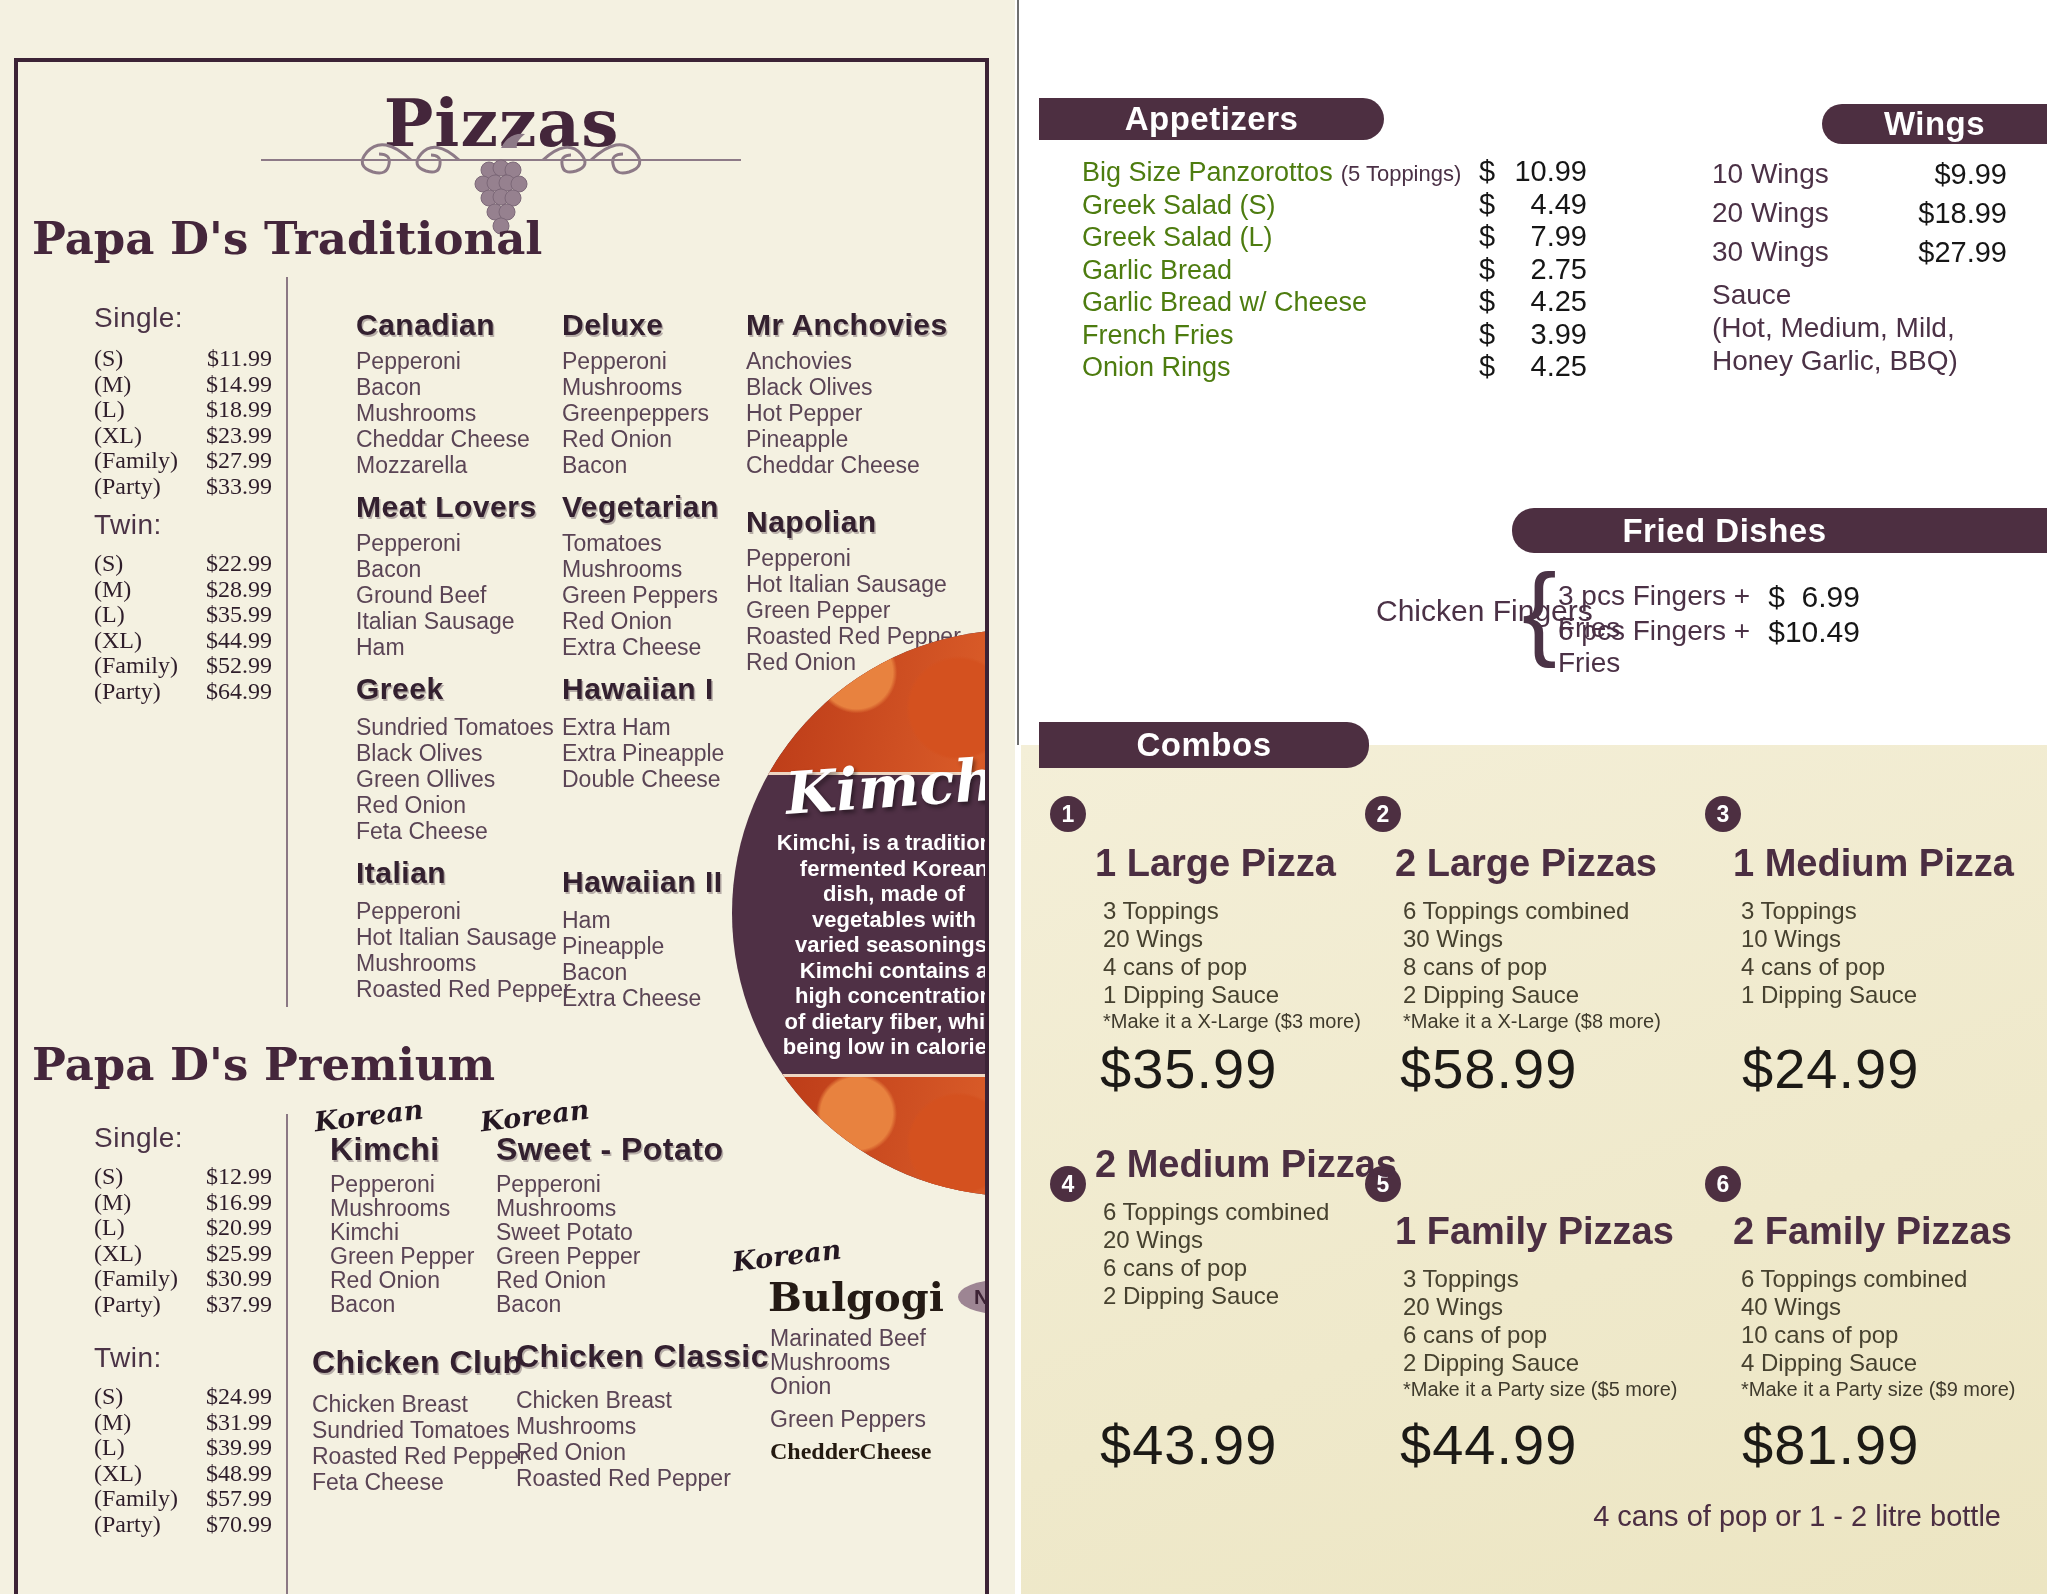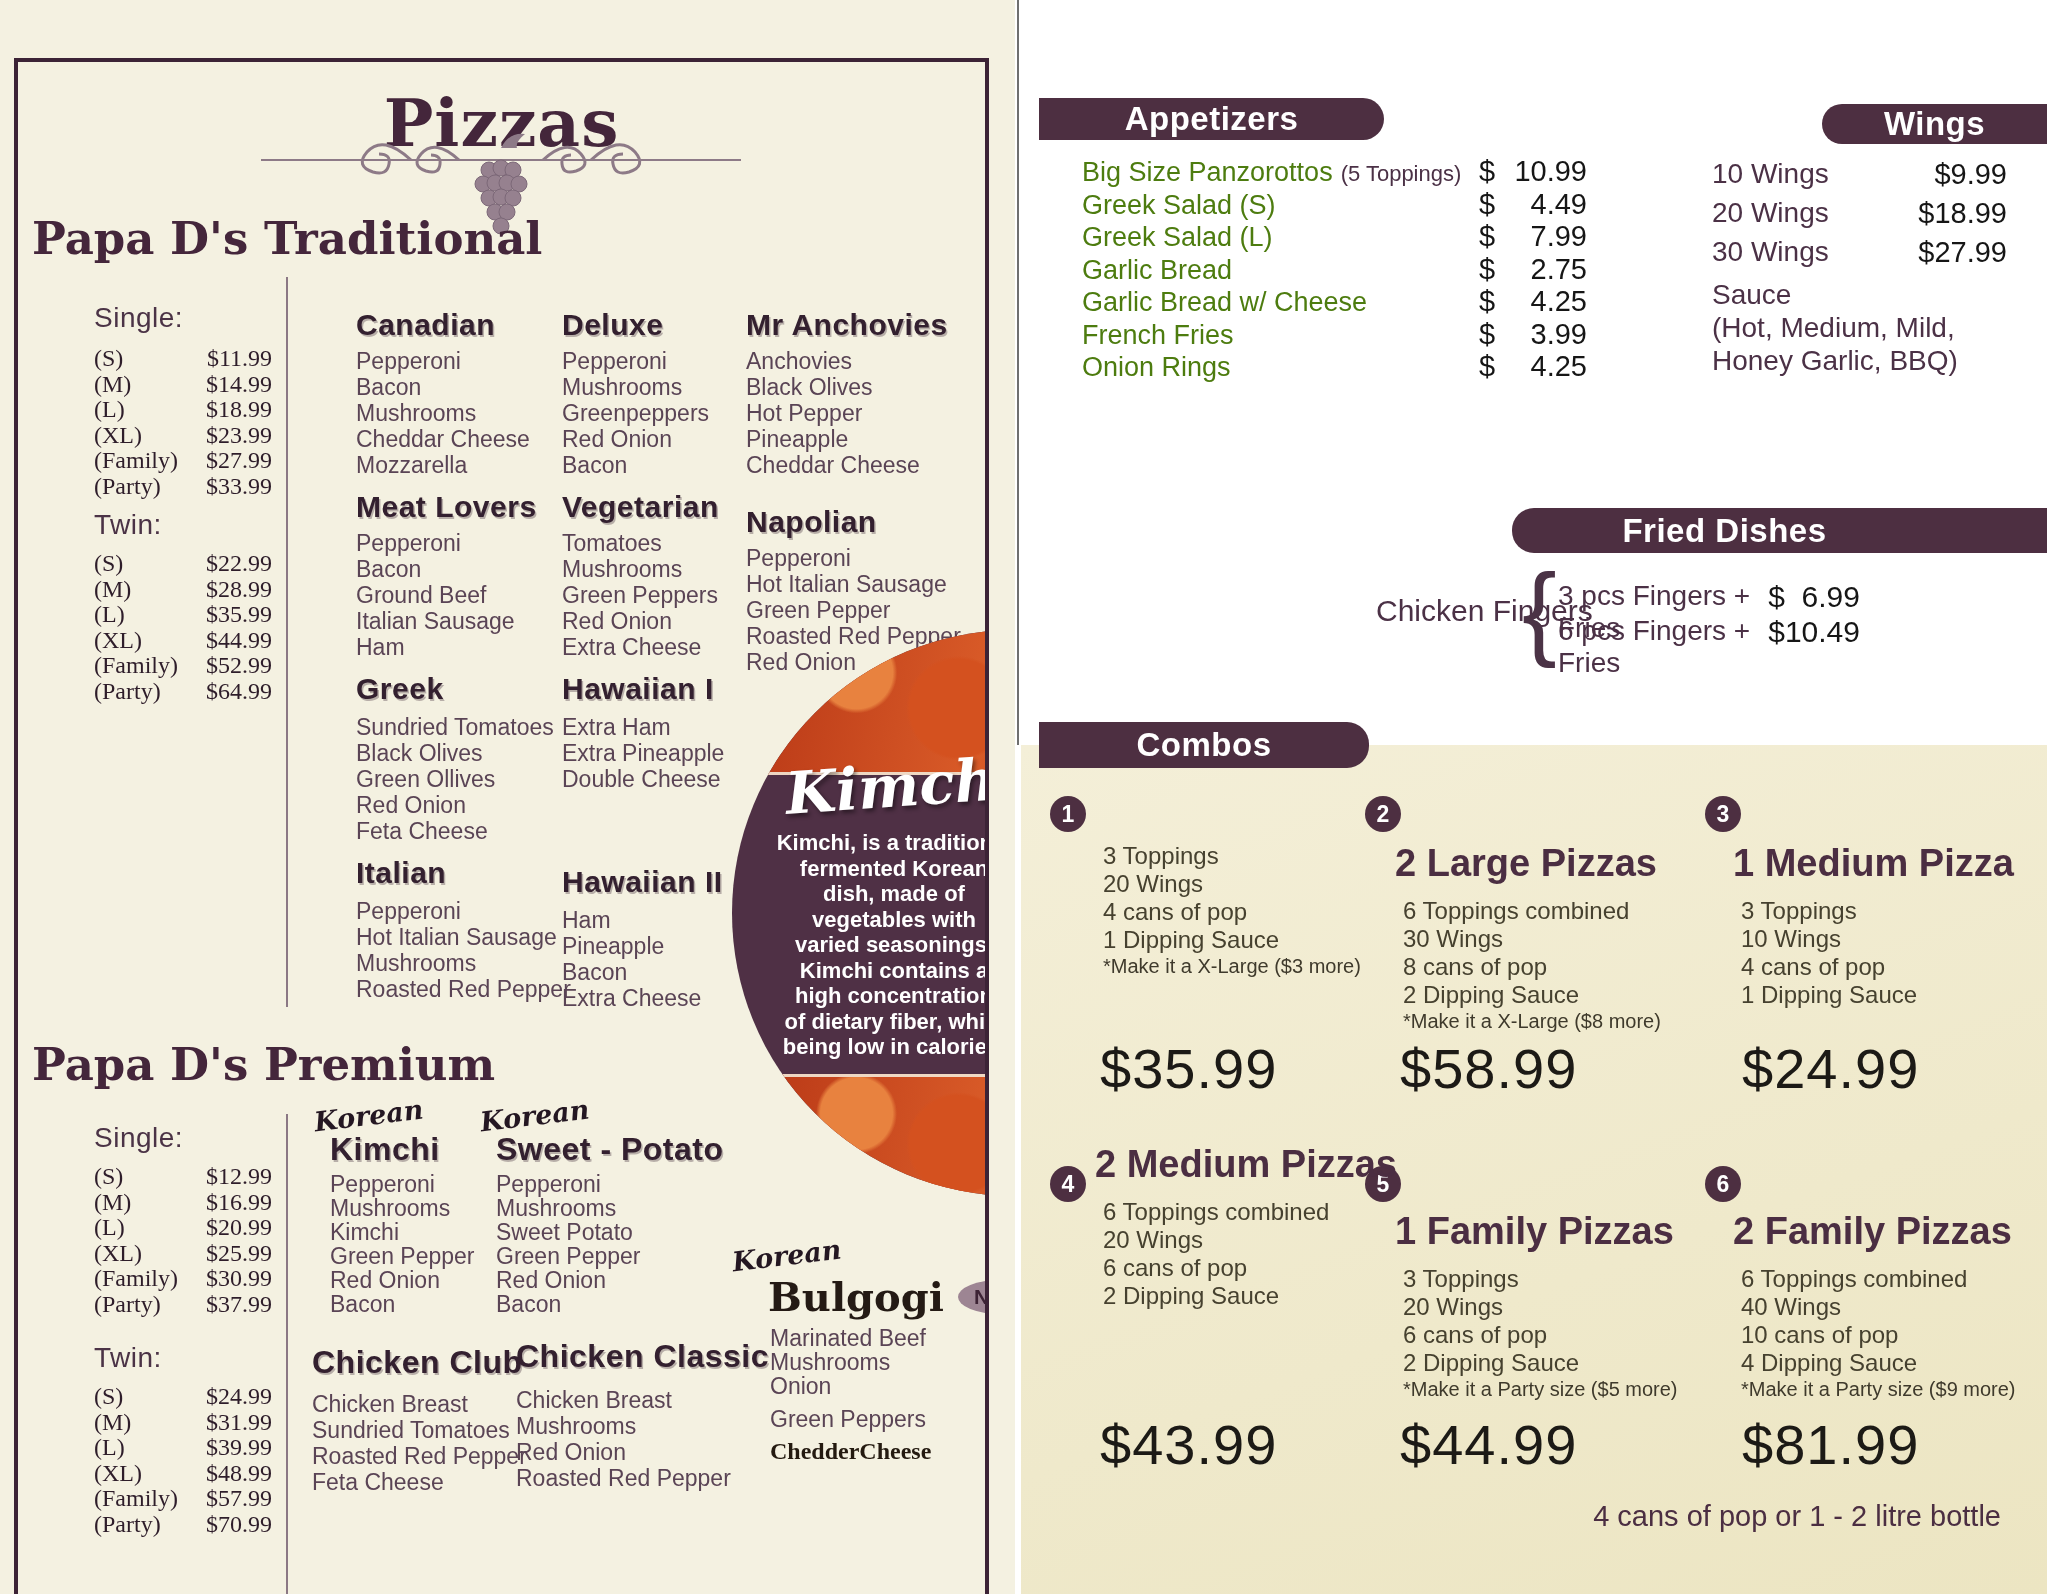--- a/index.html
+++ b/index.html
@@ -522,20 +522,21 @@
       <span>4</span>
     </div>
   <div class="abs badge-num" style="left:1365px;top:1166px;">
       <span>5</span>
     </div>
   <div class="abs badge-num" style="left:1705px;top:1166px;">
       <span>6</span>
     </div>
 
   <div class="abs combo" style="left:1095px;top:842px;">
+    <div class="ctitle">1 Large Pizza</div>
     <div style="margin-left:8px;">
       <div class="cline">3 Toppings</div>
       <div class="cline">20 Wings</div>
       <div class="cline">4 cans of pop</div>
       <div class="cline">1 Dipping Sauce</div>
       <div class="cfine">*Make it a X-Large ($3 more)</div>
     </div>
   </div>
   <div class="abs combo" style="left:1395px;top:842px;">
     <div class="ctitle">2 Large Pizzas</div>

